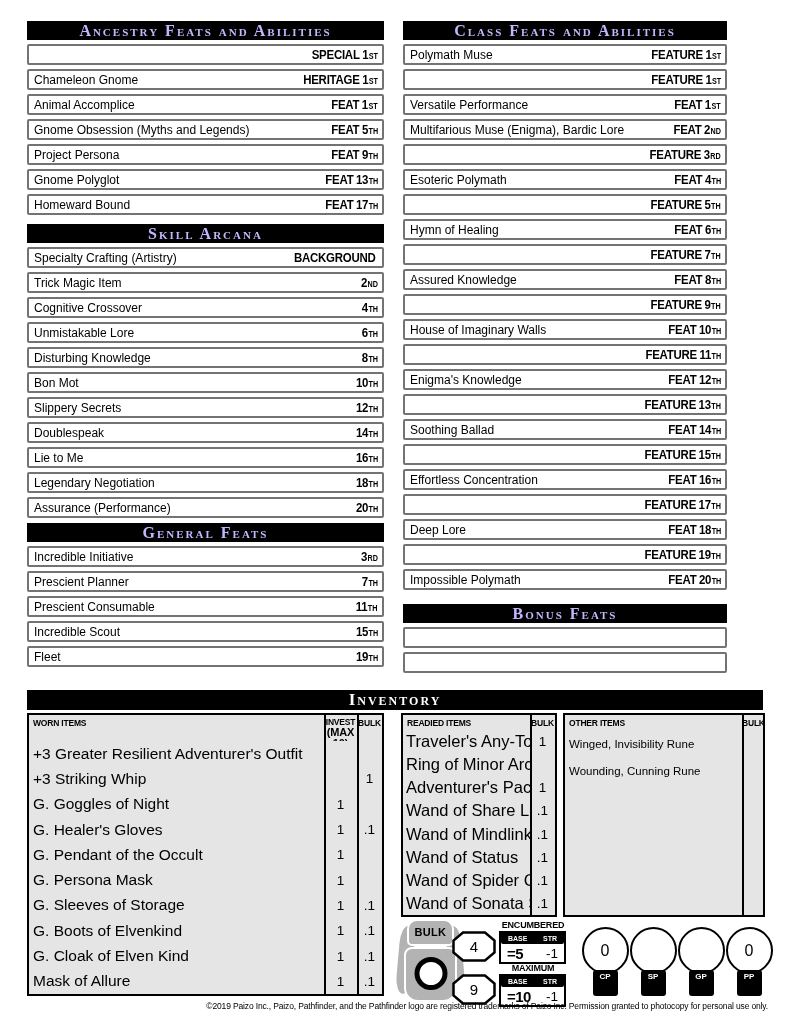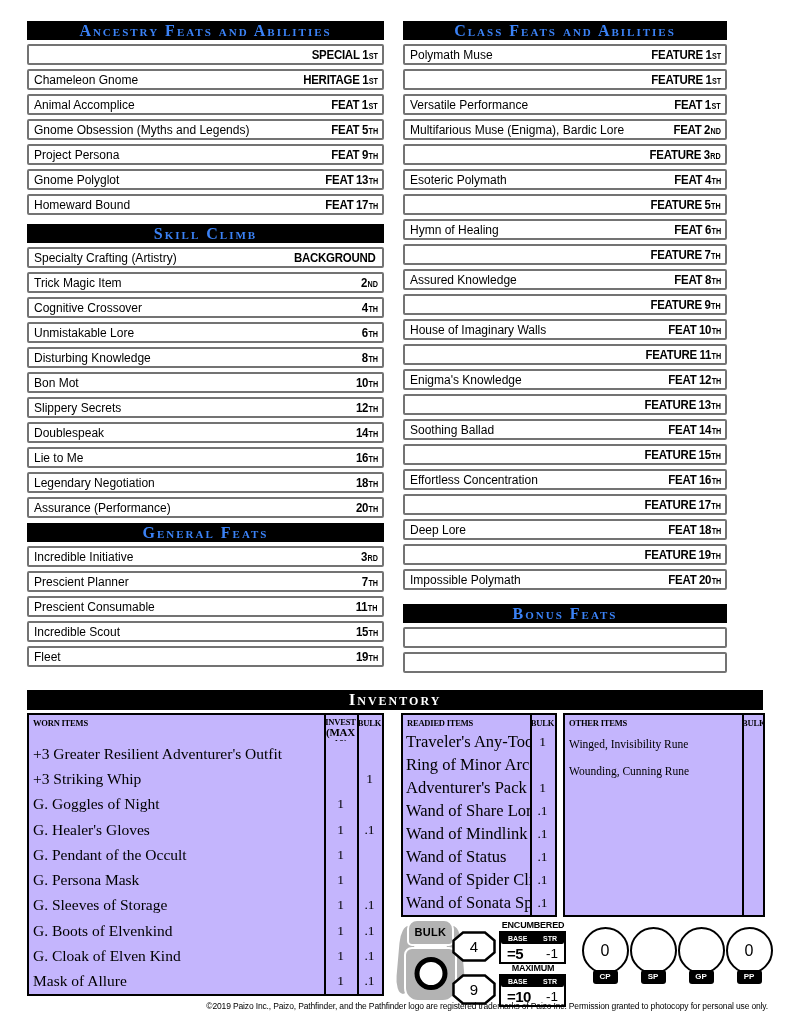--- a/index.html
+++ b/index.html
@@ -6,21 +6,21 @@
   html,body { background:#fff; }
   .page {
     position: relative; width: 789px; height: 1024px; background:#fff;
     font-family: "Liberation Sans", sans-serif; color:#000; overflow:hidden;
   }
   .col { position:absolute; top:21px; }
   .col-left  { left:27px;  width:357px; }
   .col-right { left:403px; width:324px; }
 
   .bar {
-    height:19px; background:#000; color:#3b82f6; text-align:center;
+    height:19px; background:#000; color:#c4b5fd; text-align:center;
     font-family:"Liberation Serif", serif; font-variant:small-caps; font-weight:bold;
     font-size:16px; line-height:19px; letter-spacing:2px; margin-bottom:4px;
   }
   .bar.mt9  { margin-top:9px; }
   .bar.mt5  { margin-top:5px; }
   .bar.mt14 { margin-top:14px; }
 
   .feat-row {
     height:21px; border:2px solid #737373; border-radius:2px; background:#fff;
     margin-bottom:4px; display:flex; align-items:center; justify-content:space-between;
@@ -32,21 +32,21 @@
   .tag-label, .tag-num { font-size:13.5px; letter-spacing:-.3px; }
   .tag-label:not(:empty) { margin-right:3px; }
   .tag-suf { font-size:8.5px; margin-left:.5px; letter-spacing:0; }
 
   .inv-bar {
     position:absolute; left:27px; top:690px; width:736px; height:20px;
     background:#000; color:#fff; text-align:center; font-family:"Liberation Serif", serif;
     font-variant:small-caps; font-weight:bold; font-size:17px; line-height:20px; letter-spacing:2px;
   }
 
-  .inv-box { position:absolute; border:2px solid #000; background:#c4b5fd;font-family:Liberation Serif, serif; }
+  .inv-box { position:absolute; border:2px solid #000; background:#e5e5e5; }
   .box-worn    { left:27px;  top:713px; width:357px; height:283px; }
   .box-readied { left:401px; top:713px; width:156px; height:204px; }
   .box-other   { left:563px; top:713px; width:202px; height:204px; }
 
   .vline { position:absolute; top:0; bottom:0; width:2px; background:#000; }
 
   .inv-grid { display:grid; width:100%; height:100%; }
   .g-worn    { grid-template-columns:295px 33px 1fr; grid-template-rows:26px repeat(10,1fr); }
   .g-readied { grid-template-columns:127px 1fr;      grid-template-rows:15px repeat(8,1fr); }
   .g-other   { grid-template-columns:177px 1fr;      grid-template-rows:15px 27px 27px 1fr; }
@@ -94,21 +94,21 @@
                font-size:7px; line-height:11px; justify-content:space-between; padding:0 7px;
                border-radius:0 0 2px 2px; }
   .mini-body { display:flex; height:18px; align-items:center; justify-content:space-between; padding:0 6px; }
   .mini-base { font-weight:bold; font-size:15px; letter-spacing:-.5px; }
   .mini-str  { font-size:13.5px; }
 
   .coins { position:absolute; left:183px; top:8px; width:196px; height:74px; }
   .coin { position:absolute; top:0; width:50px; text-align:center; }
   .coin-circle { width:47px; height:47px; border:2.5px solid #000; border-radius:50%; background:#fff;
                  margin:0 auto; display:flex; align-items:center; justify-content:center; font-size:16px; }
-  .coin-tag { width:25px; height:14px; background:#000; color:#fff; border-radius:3px;
+  .coin-tag { width:25px; height:26px; background:#000; color:#fff; border-radius:3px;
               font-size:8px; font-weight:bold; line-height:14px; margin:-4px auto 0; position:relative; }
   .coin:nth-of-type(1){ left:0; }   .coin:nth-of-type(2){ left:48px; }
   .coin:nth-of-type(3){ left:96px; }.coin:nth-of-type(4){ left:144px; }
 
   .footer { position:absolute; right:21px; top:1001px; font-size:8.5px; letter-spacing:-.15px; }
 </style>
 </head>
 <body>
 
 <div class="page">
@@ -174,21 +174,21 @@
         <div class="feat-row">
           <span class="feat-name">Homeward Bound</span>
           <span class="feat-tag">
             <span class="tag-label">FEAT</span>
             <span class="tag-num">17</span>
             <span class="tag-suf">TH</span>
           </span>
         </div>
       </div>
 
-    <div class="bar mt9">Skill Climb</div>
+    <div class="bar mt9">Skill Arcana</div>
     <div>
 
         <div class="feat-row">
           <span class="feat-name">Specialty Crafting (Artistry)</span>
           <span class="feat-tag">
             <span class="tag-label">BACKGROUND</span>
             <span class="tag-num"></span>
             <span class="tag-suf"></span>
           </span>
         </div>

